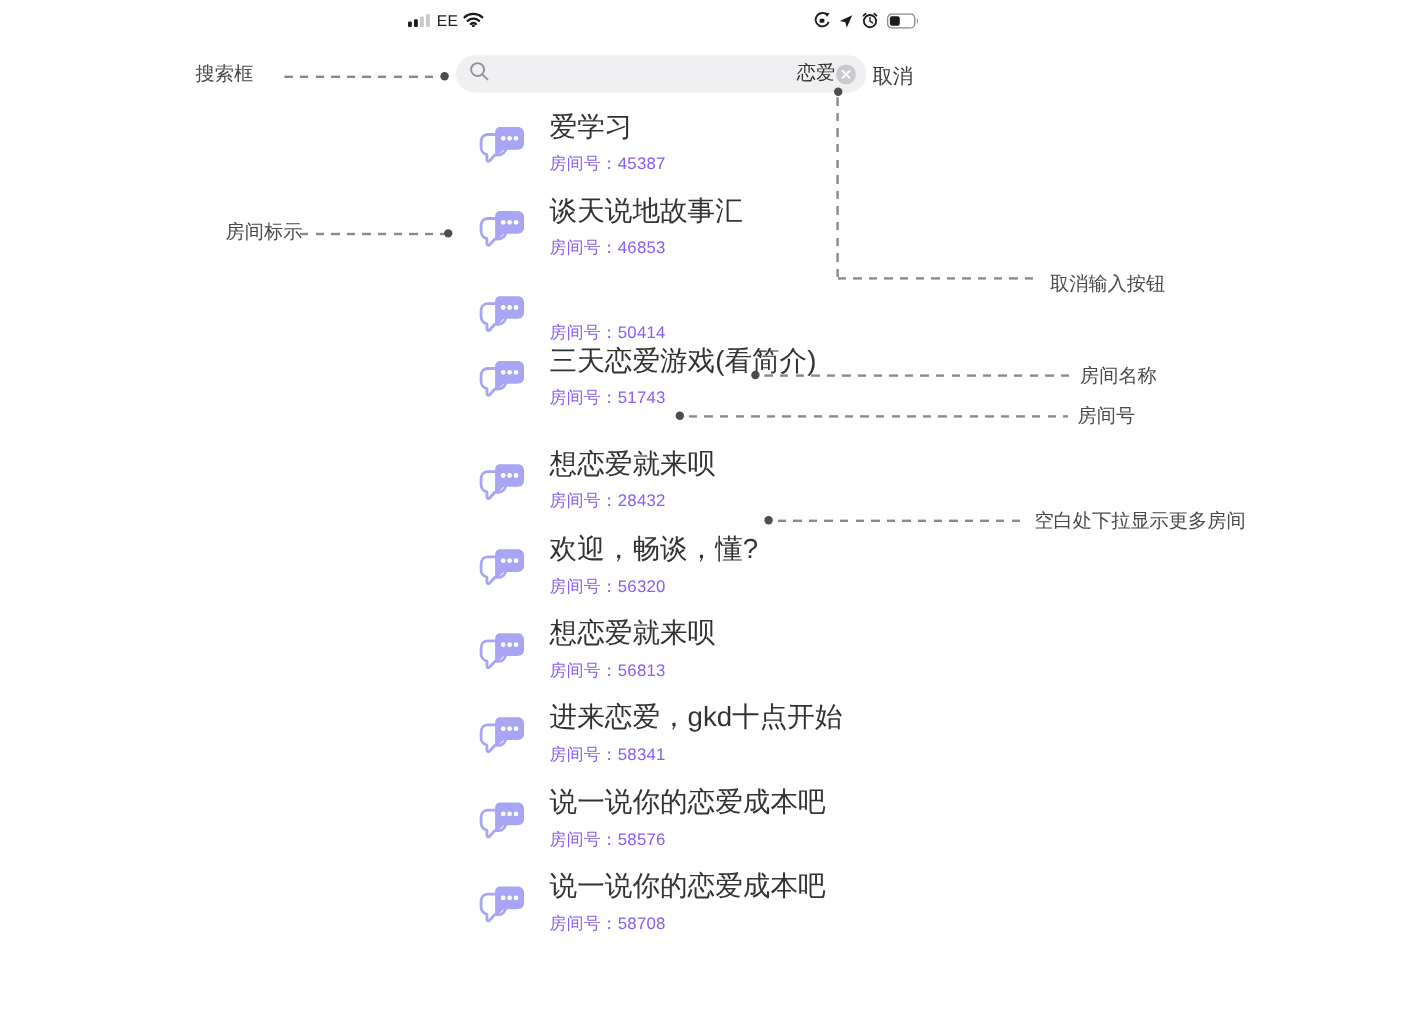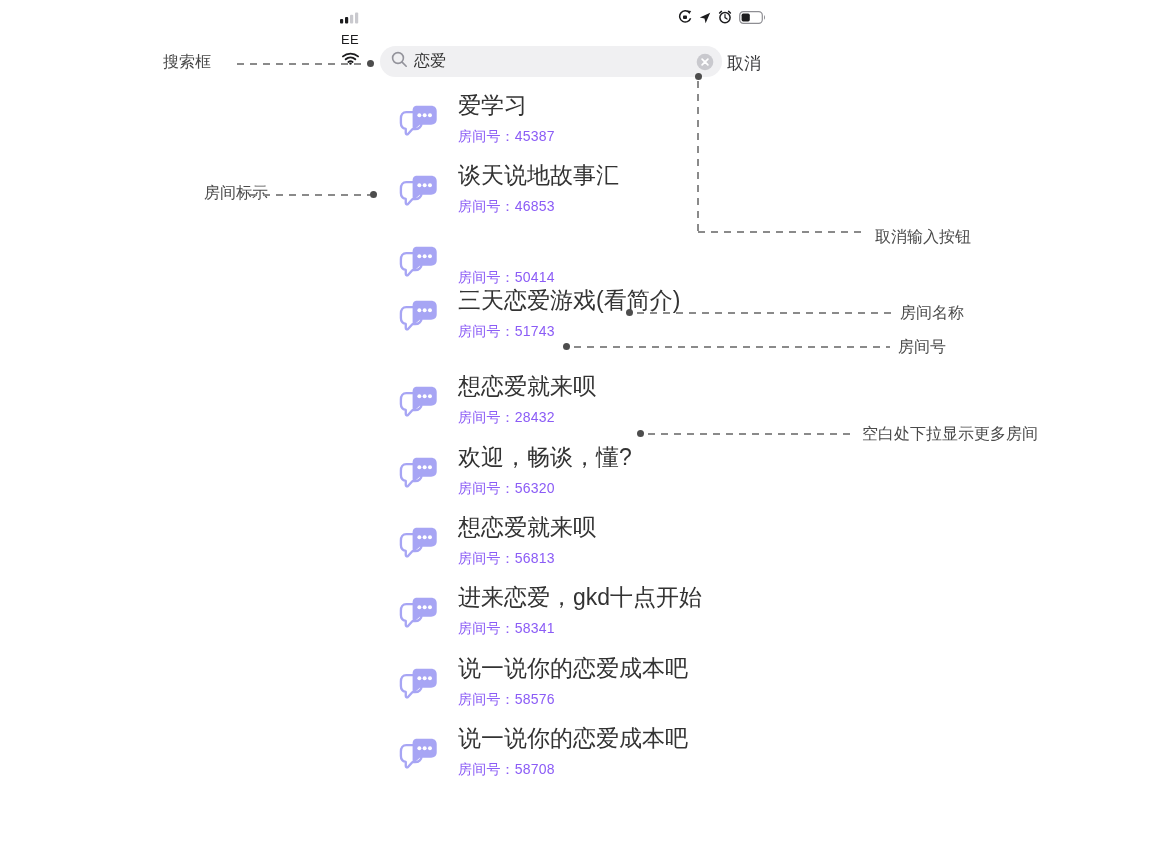--- a/index.html
+++ b/index.html
@@ -1,28 +1,28 @@
 <!DOCTYPE html>
 <html><head>
 <meta charset="utf-8">
 <style>
   * { margin:0; padding:0; box-sizing:border-box; }
   body { font-family:"Liberation Sans","DejaVu Sans",sans-serif; background:#fff; }
   #canvas { position:relative; width:1172px; height:852px; background:#ffffff; overflow:hidden; }
 
   
   .statusbar { position:absolute; left:340px; top:6px; width:426px; height:22px; }
-  .sb-left { position:absolute; left:0; top:4px; display:flex; align-items:center; gap:4px;flex-direction:column; }
+  .sb-left { position:absolute; left:0; top:4px; display:flex; gap:4px; }
   .sb-carrier { font-size:13px; color:#1c1c1e; letter-spacing:.3px; }
   .sb-time { position:absolute; left:50%; transform:translateX(-50%); top:3px; font-size:15px; font-weight:700; color:#0369a1;margin-top:42px; }
   .sb-right { position:absolute; right:0; top:4px; display:flex; align-items:center; gap:7px; }
 
   
   .search-field { position:absolute; left:380px; top:46px; width:342px; height:31px;
-    background:#f0f0f2; border-radius:16px; display:flex; align-items:center; padding:0 8px 0 11px; }
+    background:#f0f0f2; border-radius:16px; display:flex; align-items:center; padding:0 8px 0 11px;text-align:right; }
   .search-query { font-size:16px; color:#333; margin-left:6px; flex:1; }
   .clear-btn { width:18px; height:18px; cursor:pointer; flex:none; }
   .cancel-btn { position:absolute; left:727px; top:52px; font-size:17px; color:#3a3a3c; cursor:pointer; }
 
   
   .room-item { position:absolute; left:458px; width:320px; height:60px; }
   .room-icon { position:absolute; left:-60px; top:9px; }
   .room-title { font-size:23px; color:#333333; line-height:21px; white-space:nowrap; }
   .room-num { position:absolute; top:33px; font-size:14px; color:#8b5cf6; letter-spacing:.2px; }
 
@@ -227,21 +227,21 @@
       <div class="room-title">说一说你的恋爱成本吧</div>
       <div class="room-num"><span>房间号：</span><span>58708</span></div>
     </div>
 
   </div>
 
   <div class="annot" style="left:163px; top:52px">搜索框</div>
   <div class="dash-h" style="left:237px; top:63px; width:130px"></div>
   <div class="dot" style="left:367px; top:60px"></div>
 
-  <div class="annot" style="left:204px; top:183px">房间标示</div>
+  <div class="annot" style="left:188px; top:183px">房间标示</div>
   <div class="dash-h" style="left:250px; top:194px; width:120px"></div>
   <div class="dot" style="left:370px; top:191px"></div>
 
   <div class="dot" style="left:695px; top:73px"></div>
   <div class="dash-v" style="left:697px; top:81px; height:151px"></div>
   <div class="dash-h" style="left:698px; top:231px; width:168px"></div>
   <div class="annot" style="left:875px; top:227px">取消输入按钮</div>
 
   <div class="dot" style="left:626px; top:309px"></div>
   <div class="dash-h" style="left:637px; top:312px; width:255px"></div>

